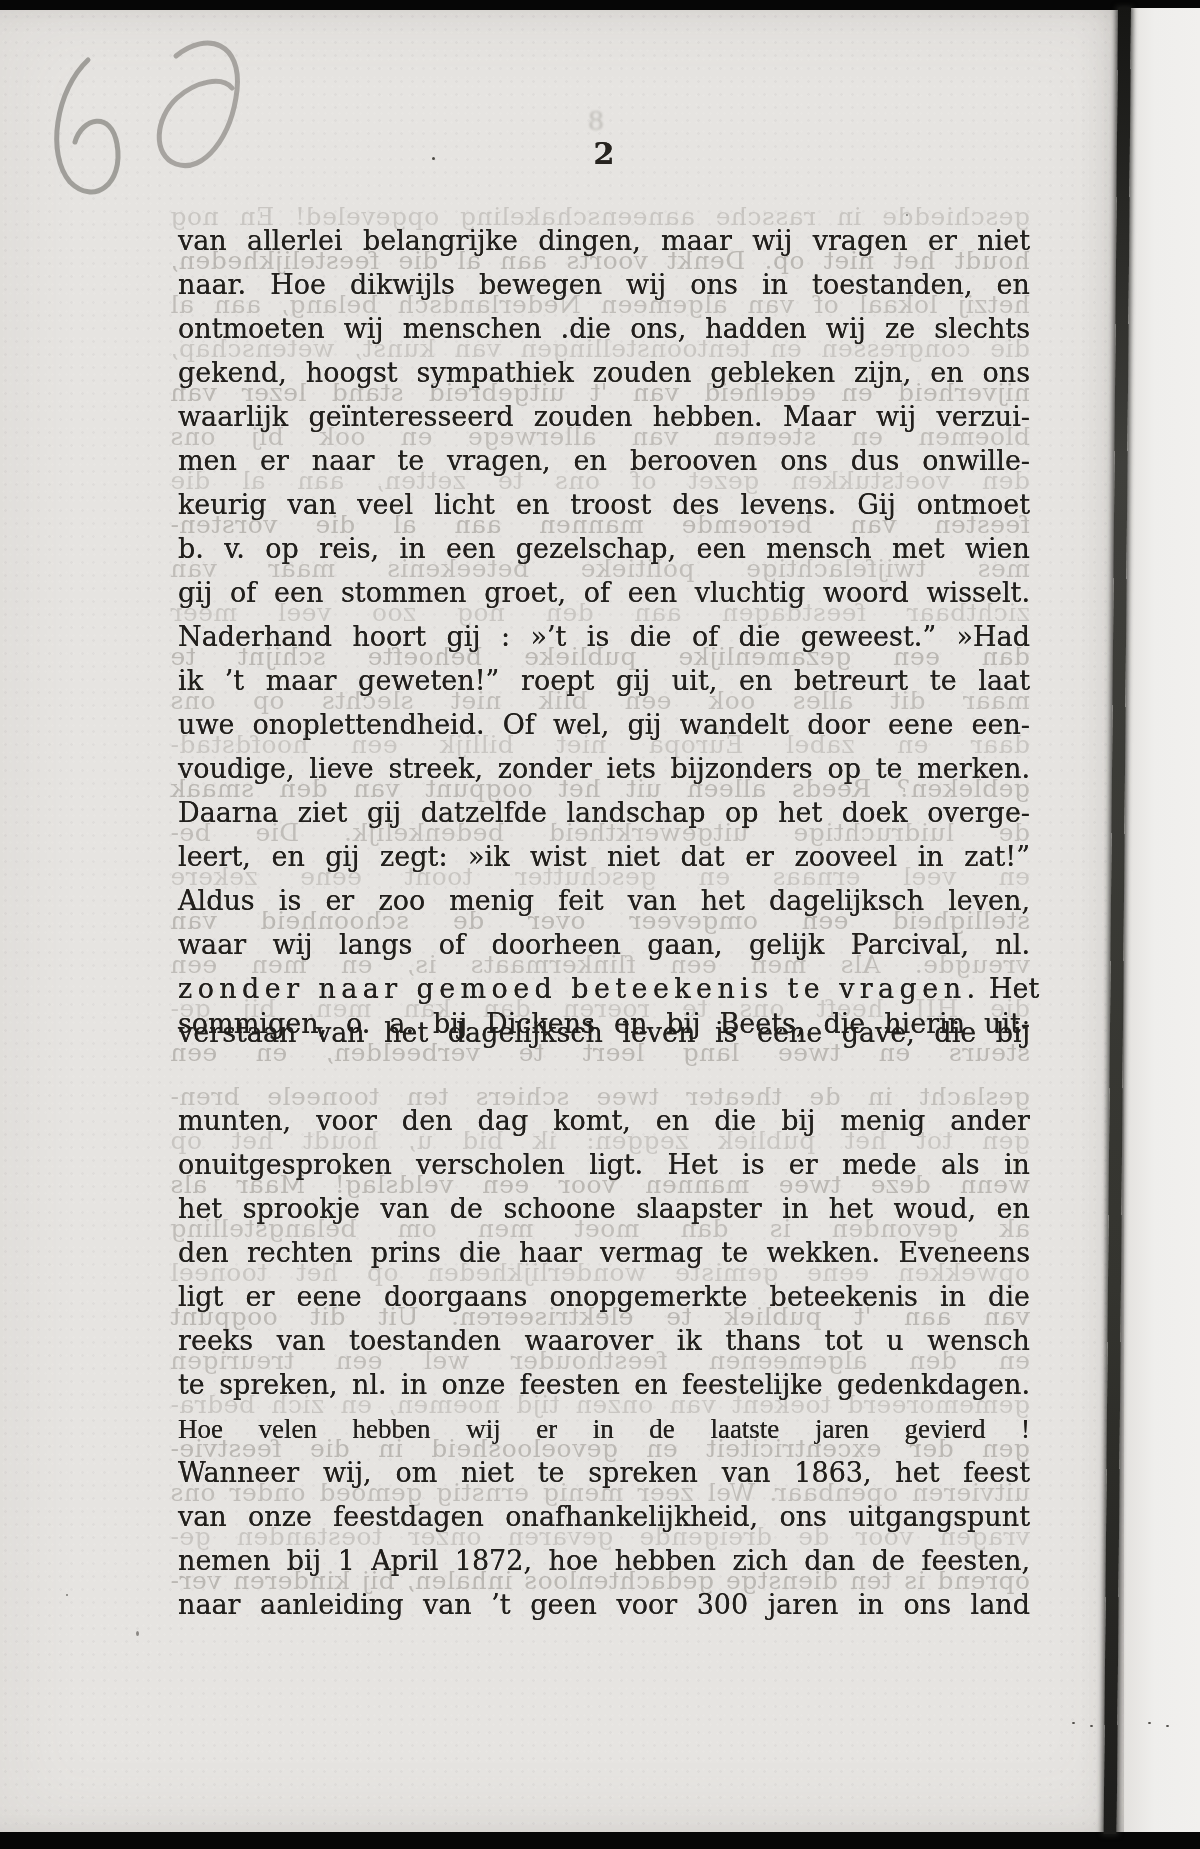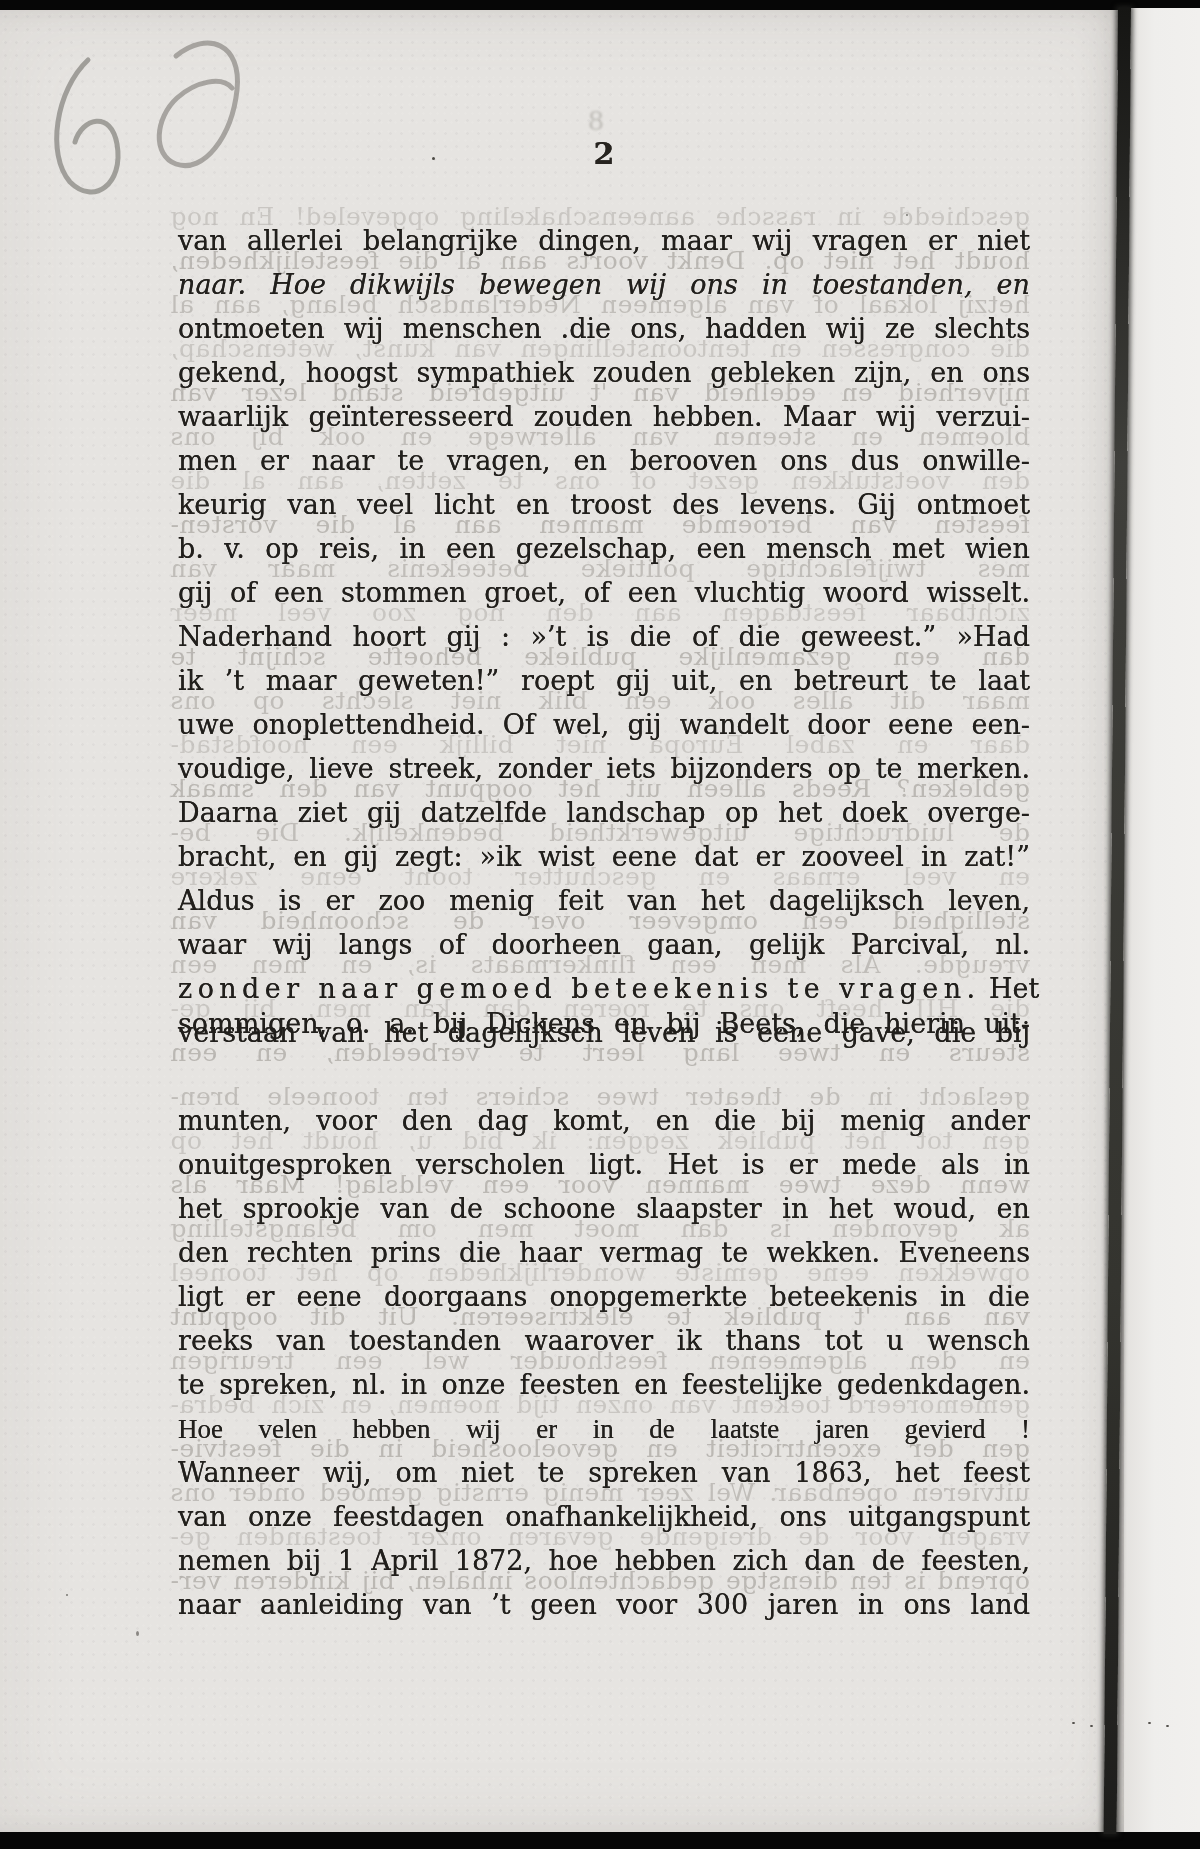--- a/index.html
+++ b/index.html
@@ -124,34 +124,34 @@
         <div style="top: 1334px;">en den algemeenen feesthouder wel een treurigen</div>
         <div style="top: 1378px;">gememoreerd toekent van onzen tijd noemen, en zich bedra-</div>
         <div style="top: 1422px;">gen der excentriciteit en gevoeloosheid in die feestvie-</div>
         <div style="top: 1466px;">uitvieren openbaar. Wel zeer menig ernstig gemoed onder ons</div>
         <div style="top: 1510px;">vragen voor de dreigende gevaren onzer toestanden ge-</div>
         <div style="top: 1554px;">oprend is ten dienstge gedachtenloos inhalen, bij kinderen ver-</div>
       </div>
 
     <div class="text-layer">
         <div class="text-line" style="top: 212px;">van allerlei belangrijke dingen, maar wij vragen er niet</div>
-        <div class="text-line" style="top: 256px; font-style: italic;">naar. Hoe dikwijls bewegen wij ons in toestanden, en</div>
+        <div class="text-line" style="top: 256px;">naar. Hoe dikwijls bewegen wij ons in toestanden, en</div>
         <div class="text-line" style="top: 300px;">ontmoeten wij menschen .die ons, hadden wij ze slechts</div>
         <div class="text-line" style="top: 344px;">gekend, hoogst sympathiek zouden gebleken zijn, en ons</div>
         <div class="text-line" style="top: 388px;">waarlijk geïnteresseerd zouden hebben. Maar wij verzui-</div>
         <div class="text-line" style="top: 432px;">men er naar te vragen, en berooven ons dus onwille-</div>
         <div class="text-line" style="top: 476px;">keurig van veel licht en troost des levens. Gij ontmoet</div>
         <div class="text-line" style="top: 520px;">b. v. op reis, in een gezelschap, een mensch met wien</div>
         <div class="text-line" style="top: 564px;">gij of een stommen groet, of een vluchtig woord wisselt.</div>
         <div class="text-line" style="top: 608px;">Naderhand hoort gij : »’t is die of die geweest.” »Had</div>
         <div class="text-line" style="top: 652px;">ik ’t maar geweten!” roept gij uit, en betreurt te laat</div>
         <div class="text-line" style="top: 696px;">uwe onoplettendheid. Of wel, gij wandelt door eene een-</div>
         <div class="text-line" style="top: 740px;">voudige, lieve streek, zonder iets bijzonders op te merken.</div>
         <div class="text-line" style="top: 784px;">Daarna ziet gij datzelfde landschap op het doek overge-</div>
-        <div class="text-line" style="top: 828px;">bracht, en gij zegt: »ik wist eene dat er zooveel in zat!”</div>
+        <div class="text-line" style="top: 828px;">leert, en gij zegt: »ik wist niet dat er zooveel in zat!”</div>
         <div class="text-line" style="top: 872px;">Aldus is er zoo menig feit van het dagelijksch leven,</div>
         <div class="text-line" style="top: 916px;">waar wij langs of doorheen gaan, gelijk Parcival, nl.</div>
         <div class="text-line" style="top: 960px;"><span class="spaced">zonder naar gemoed beteekenis te vragen.</span> <span>Het</span></div>
         <div class="text-line" style="top: 1004px;">verstaan van het dagelijksch leven is eene gave, die bij</div>
         <div class="text-line" style="top: 995px;">sommigen, o. a. bij Dickens en bij Beets, die hierin uit-</div>
         <div class="text-line" style="top: 1092px;">munten, voor den dag komt, en die bij menig ander</div>
         <div class="text-line" style="top: 1136px;">onuitgesproken verscholen ligt. Het is er mede als in</div>
         <div class="text-line" style="top: 1180px;">het sprookje van de schoone slaapster in het woud, en</div>
         <div class="text-line" style="top: 1224px;">den rechten prins die haar vermag te wekken. Eveneens</div>
         <div class="text-line" style="top: 1268px;">ligt er eene doorgaans onopgemerkte beteekenis in die</div>

